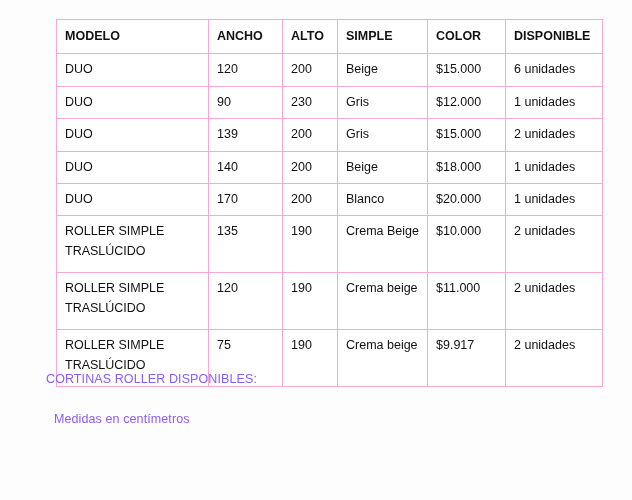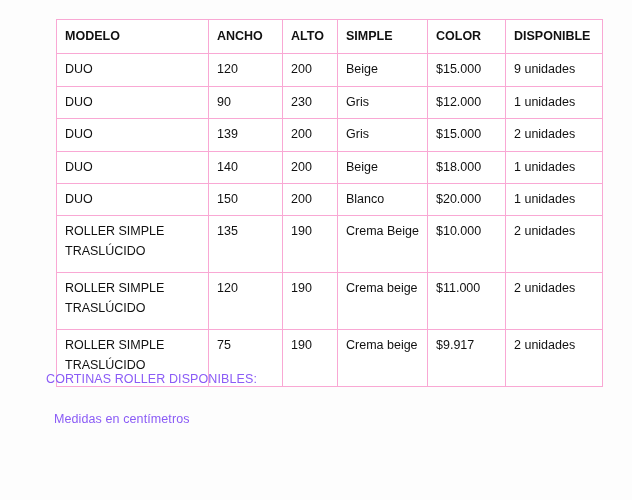--- a/index.html
+++ b/index.html
@@ -123,21 +123,21 @@
           <td>
               <span class="cell-wrap">200</span>
             </td>
           <td>
               <span class="cell-wrap">Beige</span>
             </td>
           <td>
               <span class="cell-wrap">$15.000</span>
             </td>
           <td>
-              <span class="cell-wrap">9 unidades</span>
+              <span class="cell-wrap">6 unidades</span>
             </td>
         </tr>
         <tr>
           <td>
               <span class="cell-wrap">DUO</span>
             </td>
           <td>
               <span class="cell-wrap">90</span>
             </td>
           <td>
@@ -191,21 +191,21 @@
             </td>
           <td>
               <span class="cell-wrap">1 unidades</span>
             </td>
         </tr>
         <tr>
           <td>
               <span class="cell-wrap">DUO</span>
             </td>
           <td>
-              <span class="cell-wrap">150</span>
+              <span class="cell-wrap">170</span>
             </td>
           <td>
               <span class="cell-wrap">200</span>
             </td>
           <td>
               <span class="cell-wrap">Blanco</span>
             </td>
           <td>
               <span class="cell-wrap">$20.000</span>
             </td>

